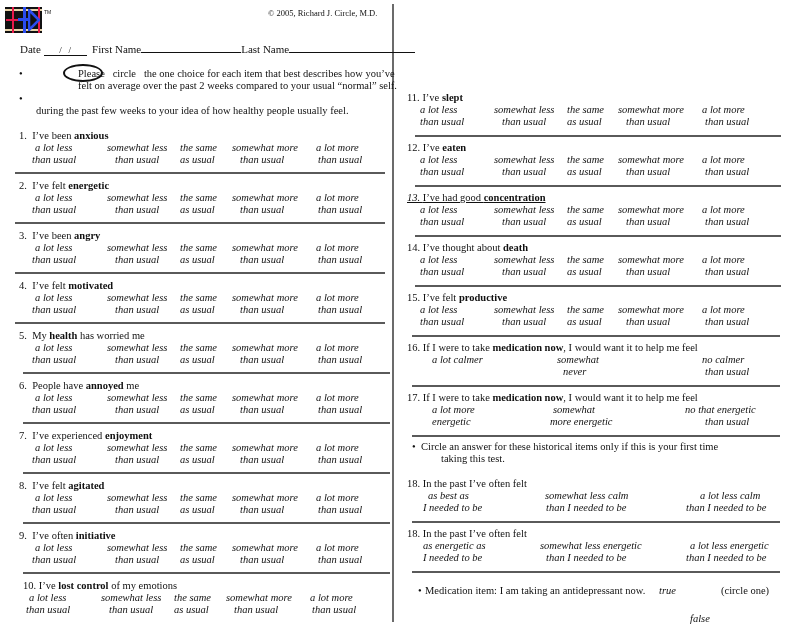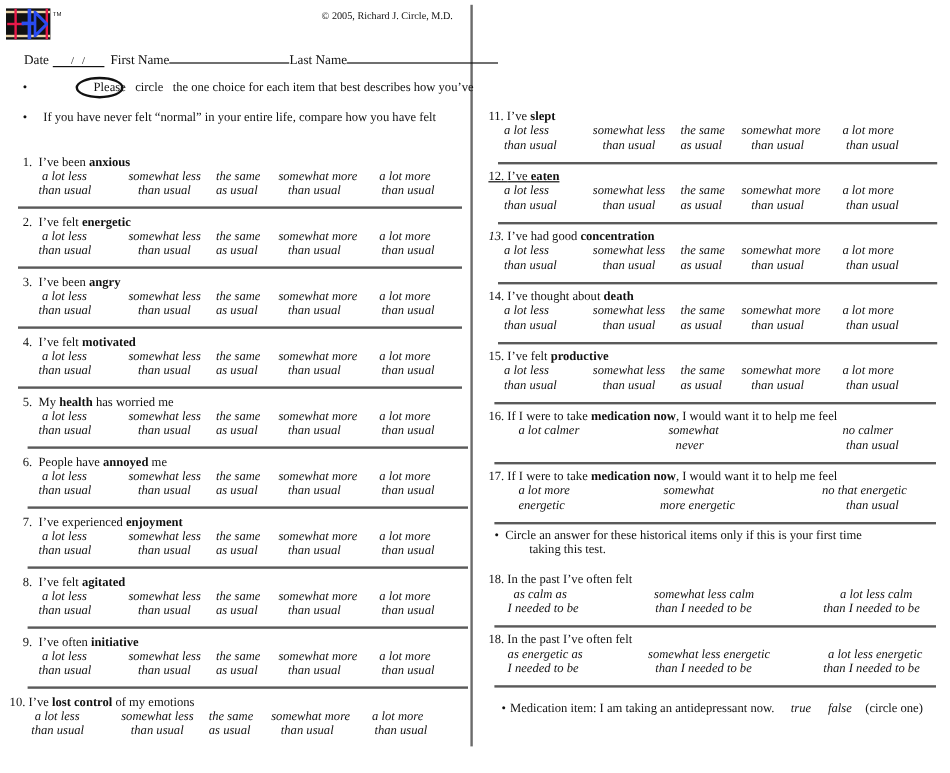--- a/index.html
+++ b/index.html
@@ -59,25 +59,27 @@
   <span>Date</span>
   <span class="blank" style="width:43px; text-align:center; font-size:9px;">&nbsp;/&nbsp;&nbsp;&nbsp;/&nbsp;</span>
   &nbsp;<span>First Name</span><span class="blank" style="width:100px;"></span><span>Last Name</span><span class="blank" style="width:126px;"></span>
 </div>
 
 <div class="abs instr" style="left:19px; top:68px;">•</div>
 <div class="abs instr" style="left:36px; top:68px;margin-left:42px;">
   <span>Please</span>
   &nbsp;&nbsp;<span>circle</span>
   &nbsp;&nbsp;<span>the one choice for each item that best describes how you’ve</span><br>
+  <span>felt on average over the past 2 weeks compared to your usual “normal” self.</span>
 </div>
 <div class="circle-oval"></div>
 <div class="abs instr" style="left:19px; top:93px;">•</div>
 <div class="abs instr" style="left:36px; top:93px;">
-  <span>If you have never felt “normal” in your entire life, compare how you have felt</span><br>
+  <br>
+  <span>during the past few weeks to your idea of how healthy people usually feel.</span>
 </div>
 
 <div id="items-root">
     <div class="abs q-title" style="left:19px;top:130px;"><span>1.&nbsp;&nbsp;</span><span>I’ve been </span><b>anxious</b><span></span></div>
     <div class="abs opt" style="left:35px;top:142px;">a lot less</div>
     <div class="abs opt" style="left:32px;top:154px;">than usual</div>
     <div class="abs opt" style="left:107px;top:142px;">somewhat less</div>
     <div class="abs opt" style="left:115px;top:154px;">than usual</div>
     <div class="abs opt" style="left:180px;top:142px;">the same</div>
     <div class="abs opt" style="left:180px;top:154px;">as usual</div>
@@ -175,21 +177,21 @@
     <div class="abs opt" style="left:32px;top:554px;">than usual</div>
     <div class="abs opt" style="left:107px;top:542px;">somewhat less</div>
     <div class="abs opt" style="left:115px;top:554px;">than usual</div>
     <div class="abs opt" style="left:180px;top:542px;">the same</div>
     <div class="abs opt" style="left:180px;top:554px;">as usual</div>
     <div class="abs opt" style="left:232px;top:542px;">somewhat more</div>
     <div class="abs opt" style="left:240px;top:554px;">than usual</div>
     <div class="abs opt" style="left:316px;top:542px;">a lot more</div>
     <div class="abs opt" style="left:318px;top:554px;">than usual</div>
     <div class="rule" style="left:23px;top:572px;width:367px;"></div>
-    <div class="abs q-title" style="left:8px;top:580px;"><span>10. </span><span>I’ve </span><b>lost control</b><span> of my emotions</span></div>
+    <div class="abs q-title" style="left:23px;top:580px;"><span>10. </span><span>I’ve </span><b>lost control</b><span> of my emotions</span></div>
     <div class="abs opt" style="left:29px;top:592px;">a lot less</div>
     <div class="abs opt" style="left:26px;top:604px;">than usual</div>
     <div class="abs opt" style="left:101px;top:592px;">somewhat less</div>
     <div class="abs opt" style="left:109px;top:604px;">than usual</div>
     <div class="abs opt" style="left:174px;top:592px;">the same</div>
     <div class="abs opt" style="left:174px;top:604px;">as usual</div>
     <div class="abs opt" style="left:226px;top:592px;">somewhat more</div>
     <div class="abs opt" style="left:234px;top:604px;">than usual</div>
     <div class="abs opt" style="left:310px;top:592px;">a lot more</div>
     <div class="abs opt" style="left:312px;top:604px;">than usual</div>
@@ -198,33 +200,33 @@
     <div class="abs opt" style="left:420px;top:116px;">than usual</div>
     <div class="abs opt" style="left:494px;top:104px;">somewhat less</div>
     <div class="abs opt" style="left:502px;top:116px;">than usual</div>
     <div class="abs opt" style="left:567px;top:104px;">the same</div>
     <div class="abs opt" style="left:567px;top:116px;">as usual</div>
     <div class="abs opt" style="left:618px;top:104px;">somewhat more</div>
     <div class="abs opt" style="left:626px;top:116px;">than usual</div>
     <div class="abs opt" style="left:702px;top:104px;">a lot more</div>
     <div class="abs opt" style="left:705px;top:116px;">than usual</div>
     <div class="rule" style="left:415px;top:135px;width:366px;"></div>
-    <div class="abs q-title" style="left:407px;top:142px;text-decoration:underline;"><span>12. </span><span>I’ve </span><b>eaten</b><span></span></div>
+    <div class="abs q-title" style="left:407px;top:142px;"><span>12. </span><span>I’ve </span><b>eaten</b><span></span></div>
     <div class="abs opt" style="left:420px;top:154px;">a lot less</div>
     <div class="abs opt" style="left:420px;top:166px;">than usual</div>
     <div class="abs opt" style="left:494px;top:154px;">somewhat less</div>
     <div class="abs opt" style="left:502px;top:166px;">than usual</div>
     <div class="abs opt" style="left:567px;top:154px;">the same</div>
     <div class="abs opt" style="left:567px;top:166px;">as usual</div>
     <div class="abs opt" style="left:618px;top:154px;">somewhat more</div>
     <div class="abs opt" style="left:626px;top:166px;">than usual</div>
     <div class="abs opt" style="left:702px;top:154px;">a lot more</div>
     <div class="abs opt" style="left:705px;top:166px;">than usual</div>
     <div class="rule" style="left:415px;top:185px;width:366px;"></div>
-    <div class="abs q-title" style="left:407px;top:192px;"><span style="font-style: italic;">13. </span><span>I’ve had good </span><b>concentration</b><span></span></div>
+    <div class="abs q-title" style="left:407px;top:192px;text-decoration:underline;"><span style="font-style: italic;">13. </span><span>I’ve had good </span><b>concentration</b><span></span></div>
     <div class="abs opt" style="left:420px;top:204px;">a lot less</div>
     <div class="abs opt" style="left:420px;top:216px;">than usual</div>
     <div class="abs opt" style="left:494px;top:204px;">somewhat less</div>
     <div class="abs opt" style="left:502px;top:216px;">than usual</div>
     <div class="abs opt" style="left:567px;top:204px;">the same</div>
     <div class="abs opt" style="left:567px;top:216px;">as usual</div>
     <div class="abs opt" style="left:618px;top:204px;">somewhat more</div>
     <div class="abs opt" style="left:626px;top:216px;">than usual</div>
     <div class="abs opt" style="left:702px;top:204px;">a lot more</div>
     <div class="abs opt" style="left:705px;top:216px;">than usual</div>
@@ -265,33 +267,33 @@
     <div class="abs opt" style="left:432px;top:416px;">energetic</div>
     <div class="abs opt" style="left:553px;top:404px;">somewhat</div>
     <div class="abs opt" style="left:550px;top:416px;">more energetic</div>
     <div class="abs opt" style="left:685px;top:404px;">no that energetic</div>
     <div class="abs opt" style="left:705px;top:416px;">than usual</div>
     <div class="rule" style="left:412px;top:435px;width:368px;"></div>
     <div class="abs bullet" style="left:412px;top:441px;">•</div>
     <div class="abs bullet" style="left:421px;top:441px;">Circle an answer for these historical items only if this is your first time</div>
     <div class="abs bullet" style="left:441px;top:453px;">taking this test.</div>
     <div class="abs q-title" style="left:407px;top:478px;"><span>18. </span><span>In the past I’ve often felt</span></div>
-    <div class="abs opt" style="left:428px;top:490px;">as calm as</div>
+    <div class="abs opt" style="left:428px;top:490px;">as best as</div>
     <div class="abs opt" style="left:423px;top:502px;">I needed to be</div>
     <div class="abs opt" style="left:545px;top:490px;">somewhat less calm</div>
     <div class="abs opt" style="left:546px;top:502px;">than I needed to be</div>
     <div class="abs opt" style="left:700px;top:490px;">a lot less calm</div>
     <div class="abs opt" style="left:686px;top:502px;">than I needed to be</div>
     <div class="rule" style="left:412px;top:521px;width:368px;"></div>
     <div class="abs q-title" style="left:407px;top:528px;"><span>18. </span><span>In the past I’ve often felt</span></div>
     <div class="abs opt" style="left:423px;top:540px;">as energetic as</div>
     <div class="abs opt" style="left:423px;top:552px;">I needed to be</div>
     <div class="abs opt" style="left:540px;top:540px;">somewhat less energetic</div>
     <div class="abs opt" style="left:546px;top:552px;">than I needed to be</div>
     <div class="abs opt" style="left:690px;top:540px;">a lot less energetic</div>
     <div class="abs opt" style="left:686px;top:552px;">than I needed to be</div>
     <div class="rule" style="left:412px;top:571px;width:368px;"></div>
     <div class="abs bullet" style="left:418px;top:585px;">•</div>
     <div class="abs bullet" style="left:425px;top:585px;">Medication item:  I am taking an antidepressant now.</div>
     <div class="abs opt" style="left:659px;top:585px;">true</div>
-    <div class="abs opt" style="left:690px;top:585px;font-style:italic;">false</div>
+    <div class="abs opt" style="left:690px;top:613px;font-style:italic;">false</div>
     <div class="abs bullet" style="left:721px;top:585px;">(circle one)</div>
   </div>
 
 </body></html>

